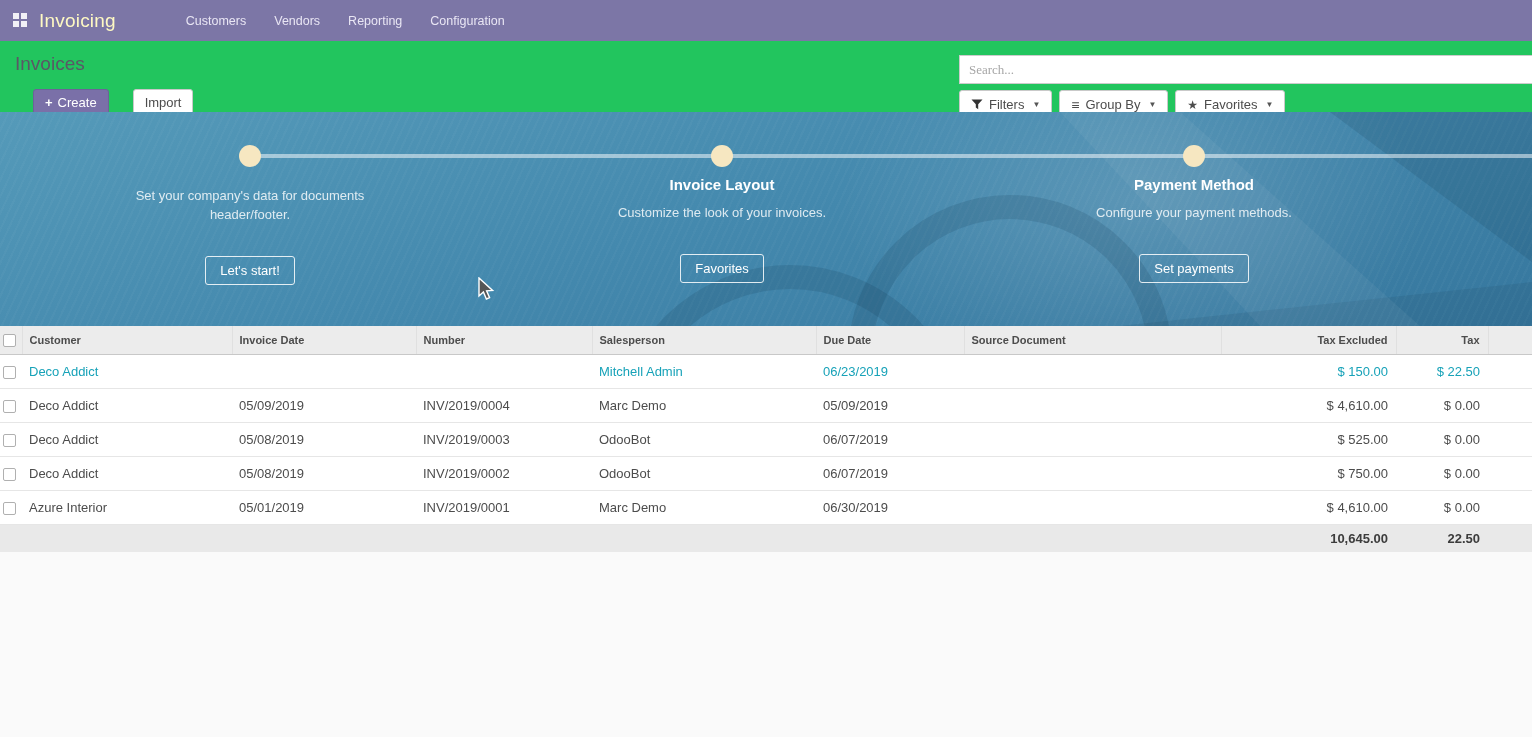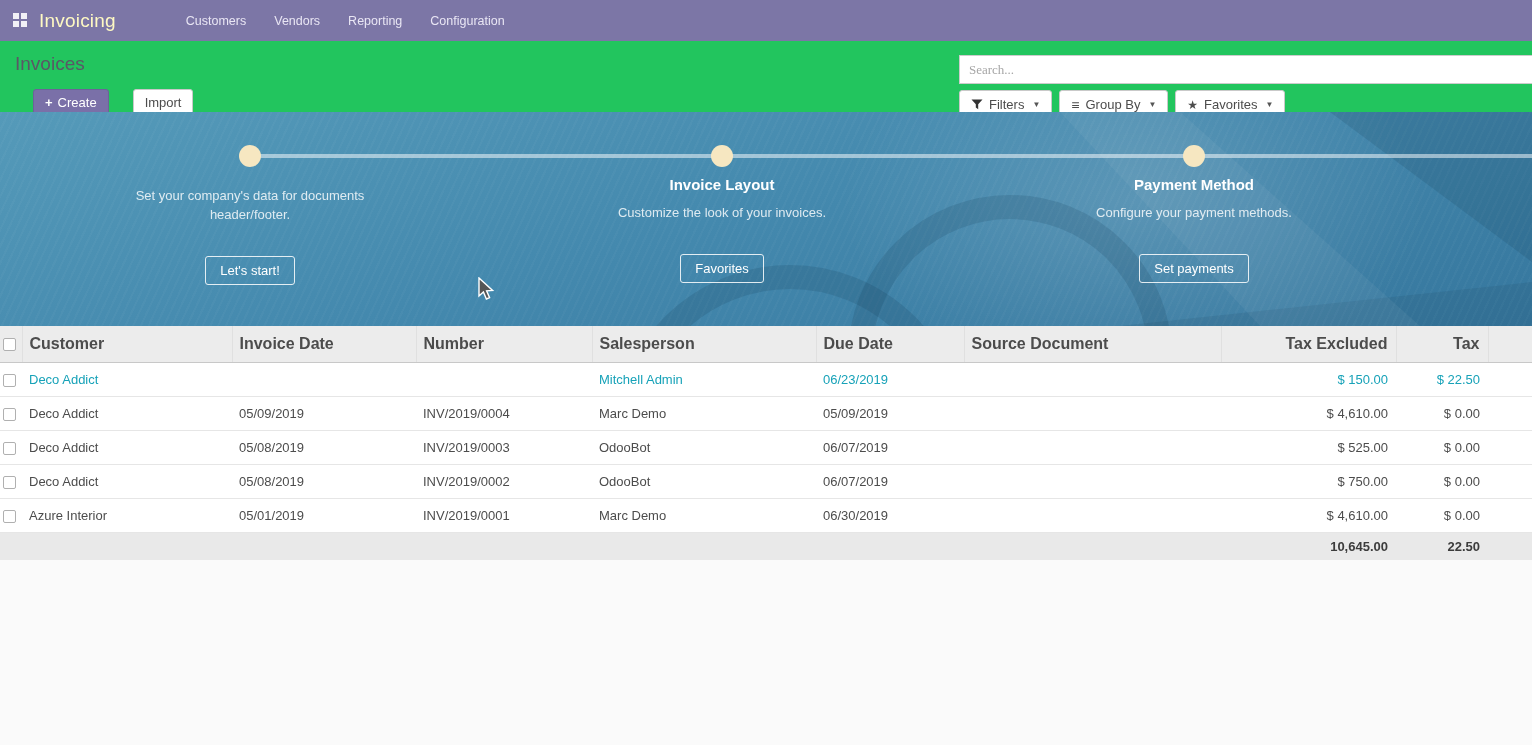--- a/index.html
+++ b/index.html
@@ -42,21 +42,21 @@
   .ob-dot { position:absolute; top:33px; width:22px; height:22px; border-radius:50%; background:#F6E7C1; }
   .ob-step { position:absolute; top:0; width:472px; text-align:center; padding-top:64px; color:#fff; }
   .ob-title { font-size:15px; font-weight:bold; margin-bottom:8px; }
   .ob-desc { font-size:13px; line-height:19px; color:rgba(255,255,255,.82); max-width:250px; margin:10px auto; }
   .ob-btn { margin-top:22px; background:rgba(0,0,0,0); border:1px solid rgba(255,255,255,.85); color:#fff; font-size:13px; padding:6px 14px; border-radius:3px; cursor:pointer; font-family:inherit; }
 
   .cursor { position:absolute; left:478px; top:165px; z-index:5; }
 
   
   table.o-list { width:100%; border-collapse:collapse; table-layout:fixed; background:#fff; }
-  thead th { background:#ececec; font-weight:bold; color:#4c4c4c; text-align:left; height:36px; padding:0 7px; border-bottom:1px solid #c8c8c8; border-right:1px solid #e0e0e0; font-size:16px; cursor:pointer; }
+  thead th { background:#ececec; font-weight:bold; color:#4c4c4c; text-align:left; height:28px; padding:0 7px; border-bottom:1px solid #c8c8c8; border-right:1px solid #e0e0e0; font-size:11px; cursor:pointer; }
   thead th:last-child { border-right:none; }
   tbody td { height:34px; padding:0 7px; border-bottom:1px solid #e6e6e6; overflow:hidden; white-space:nowrap; }
   td.num, th.num { text-align:right; padding-right:8px; }
   .cb-cell { width:22px; padding:0 0 0 3px !important; }
   .checkbox { width:13px; height:13px; border:1px solid #b0b0b0; border-radius:2px; background:#fff; display:inline-block; vertical-align:middle; cursor:pointer; }
   tr.draft td { color:#17A2B8; }
   tfoot td { height:28px; background:#e9e9e9; font-weight:bold; color:#3c3c3c; padding:0 7px; }
   .after-table { background:#fafafa; height:185px; }
 </style>
 </head>

